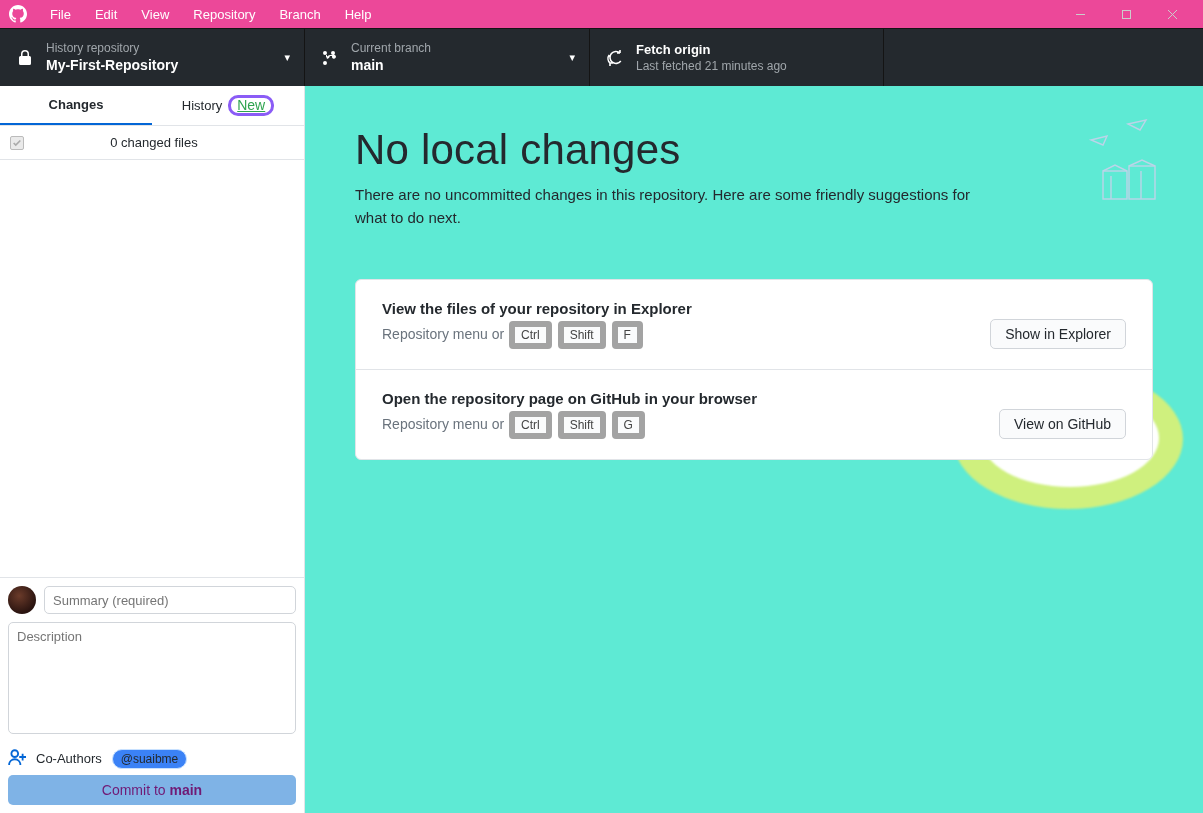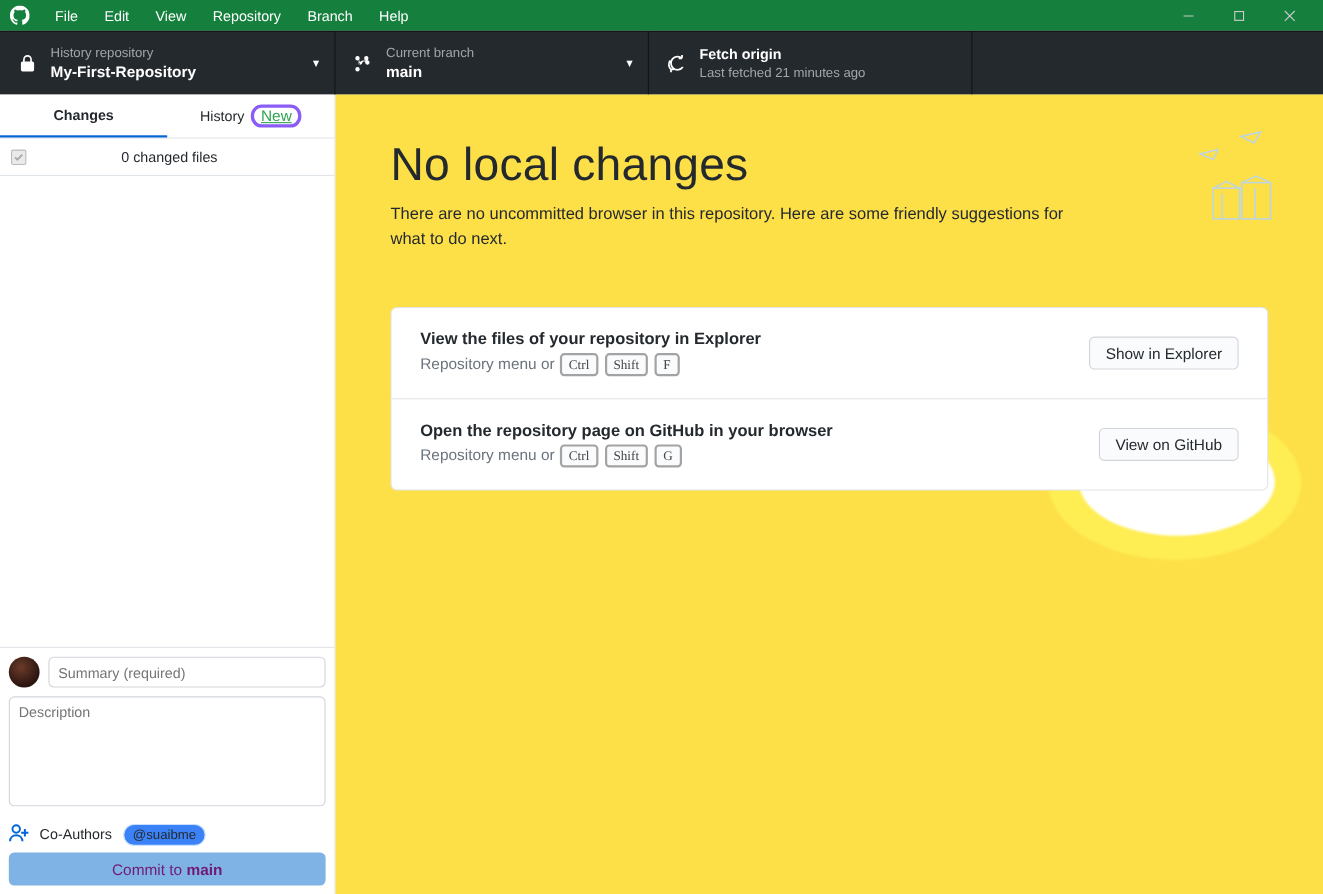--- a/index.html
+++ b/index.html
@@ -1,20 +1,20 @@
 <!DOCTYPE html>
 <html><head>
 <meta charset="utf-8">
 <style>
   * { box-sizing: border-box; margin: 0; padding: 0; font-family: -apple-system, BlinkMacSystemFont, "Segoe UI", Helvetica, Arial, sans-serif; }
   html, body { width: 1203px; height: 813px; overflow: hidden; background: #fff; }
   .app { width: 1203px; height: 813px; display: flex; flex-direction: column; }
 
   
-  .menubar { height: 28px; background: #15803d; display: flex; align-items: center; padding: 0 8px; color: #fff; font-size: 13px; }
+  .menubar { height: 28px; background: #ec4899; display: flex; align-items: center; padding: 0 8px; color: #fff; font-size: 13px; }
   .menubar .logo { width: 20px; height: 20px; margin-right: 10px; display:flex;align-items:center;justify-content:center;}
   .menubar .menu-item { padding: 0 12px; height: 100%; display: flex; align-items: center; cursor: pointer; }
   .menubar .window-controls { margin-left: auto; display: flex; }
   .menubar .win-btn { width: 46px; height: 28px; display:flex;align-items:center;justify-content:center; cursor:pointer; color:#ccc;}
   .menubar .win-btn svg { stroke: #ccc; }
 
   
   .toolbar { height: 58px; background: #24292e; display: flex; border-top: 1px solid #141414; }
   .toolbar .section { border-right: 1px solid #141414; display:flex; align-items:center; padding: 0 14px; color:#fff; position:relative; cursor:pointer;}
   .toolbar .section.repo { width: 305px; }
@@ -22,62 +22,62 @@
   .toolbar .section.fetch { width: 294px; }
   .toolbar .icon-slot { width: 22px; display:flex; align-items:center; justify-content:center; margin-right:10px; color:#fff;}
   .toolbar .labels { display:flex; flex-direction:column; }
   .toolbar .small { font-size: 12px; color: #a0a6ab; line-height:1.2;}
   .toolbar .big { font-size: 14px; font-weight:600; color:#fff; line-height:1.3;}
   .toolbar .chevron { position:absolute; right:14px; color:#fff; font-size:11px;}
 
   
   .body { flex:1; display:flex; min-height:0;}
   .sidebar { width: 305px; border-right:1px solid #e1e4e8; display:flex; flex-direction:column; background:#fff;}
-  .content { flex:1; position:relative; background:#fde047;}
+  .content { flex:1; position:relative; background:#5eead4;}
 
   
   .tabs { height: 40px; display:flex; border-bottom:1px solid #e1e4e8; }
   .tab { flex:1; display:flex; align-items:center; justify-content:center; font-size:13px; cursor:pointer; color:#24292e; gap:6px;}
   .tab.active { border-bottom: 2px solid #0366d6; font-weight:700;}
   .new-badge { border:3px solid #8b5cf6; color:#2ea44f; border-radius:10px; font-size:14px; padding:0 6px; line-height:15px;text-decoration:underline;}
 
   
   .files-header { height: 34px; display:flex; align-items:center; padding: 0 10px; font-size:13px; color:#24292e; border-bottom:1px solid #e1e4e8;}
   .files-header .chk { width:14px;height:14px;border:1px solid #bbb;background:#eaeaea;border-radius:2px;margin-right:10px;display:flex;align-items:center;justify-content:center;}
   .files-header .chk svg{width:10px;height:10px;}
   .files-header .count { flex:1; text-align:center; margin-left:-20px;}
 
   .files-body { flex:1; }
 
   
   .commit-box { padding: 8px; border-top:1px solid #e1e4e8; }
   .summary-row { display:flex; align-items:flex-end; gap:8px; }
   .avatar { width:28px;height:28px;border-radius:50%;background:radial-gradient(circle at 40% 35%, #6b3b2a 0%, #2a1410 70%);flex-shrink:0;}
   .summary-input { flex:1; height:28px; border:1px solid #d1d5da; border-radius:5px; padding:0 8px; font-size:13px; color:#6a737d;}
-  .desc-input { width:100%; height:100px; margin-top:8px; border:1px solid #d1d5da; border-radius:5px; padding:6px 8px; font-size:13px; color:#6a737d; resize:none;}
+  .desc-input { width:100%; height:112px; margin-top:8px; border:1px solid #d1d5da; border-radius:5px; padding:6px 8px; font-size:13px; color:#6a737d; resize:none;}
   .coauthor-row { display:flex; align-items:center; gap:10px; margin-top:10px; font-size:13px;}
   .add-co { color:#0366d6; }
   .coauthor-label { color:#24292e; }
   .coauthor-chip { border:1px solid #c8e1ff; background:#3b82f6; color:#24292e; border-radius:12px; padding:2px 8px; font-size:12px;}
   .commit-btn { width:100%; height:30px; margin-top:6px; background:#7fb3e6; color:#701a75; border:none; border-radius:5px; font-size:14px; cursor:pointer;}
   .commit-btn .branchname { font-weight:700; }
 
   
   .content-inner { padding: 40px 50px 0 50px; }
   .main-title { font-size: 42px; font-weight:300; color:#24292e; letter-spacing:0.2px;}
   .main-sub { font-size:15px; color:#24292e; margin-top:10px; max-width:630px; line-height:1.5;}
   .illustration { position:absolute; top:30px; right:30px; width:140px; height:100px;}
 
   .cards { margin-top:50px; border:1px solid #e1e4e8; border-radius:6px; }
-  .card { padding:20px 26px; display:flex; align-items:center; justify-content:space-between;}
+  .card { padding:20px 26px; display:flex; align-items:flex-end; justify-content:space-between;}
   .card + .card { border-top:1px solid #e1e4e8; }
   .card-left { }
   .card-title { font-size:15px; font-weight:600; color:#24292e;}
   .card-sub { font-size:14px; color:#6a737d; margin-top:4px;}
-  .kbd { display:inline-block; border:2px solid #a3a3a3; border-radius:4px; padding:1px 6px; font-size:12px; color:#444; background:#fafbfc; margin:0 1px;font-family:Liberation Serif, serif;}
+  .kbd { display:inline-block; border:6px solid #a3a3a3; border-radius:4px; padding:1px 6px; font-size:12px; color:#444; background:#fafbfc; margin:0 1px;}
   .card-btn { border:1px solid #d1d5da; background:#fafbfc; color:#24292e; border-radius:5px; padding:6px 14px; font-size:14px; cursor:pointer;}
 
   
   .highlight { position:absolute; width:230px; height:140px; border-radius:50%; background: rgba(255, 242, 90, 0.7); pointer-events:none; z-index:0; filter:blur(1px);}
   .highlight::after{content:'';position:absolute;inset:20px 24px 22px 28px;background:#fff;border-radius:50%;}
   .card-btn.highlighted-btn{position:relative;z-index:2;}
 
   .decor svg{stroke:#bcd4e8;}
 </style>
 </head>
@@ -207,21 +207,21 @@
           <rect x="96" y="50" width="26" height="33"></rect>
           <path d="M70 55 l12 -6 l12 6"></path>
           <path d="M96 50 l13 -6 l13 6"></path>
           <line x1="78" y1="83" x2="78" y2="60"></line>
           <line x1="108" y1="83" x2="108" y2="55"></line>
         </svg>
       </div>
 
       <div class="content-inner">
         <div class="main-title">No local changes</div>
-        <div class="main-sub">There are no uncommitted browser in this repository. Here are some friendly suggestions for what to do next.</div>
+        <div class="main-sub">There are no uncommitted changes in this repository. Here are some friendly suggestions for what to do next.</div>
 
         <div style="position:relative;">
           <div class="highlight" style="top:90px; right:-30px;"></div>
 
           <div class="cards" style="position:relative;z-index:1;background:#fff;">
             <div class="card">
               <div class="card-left">
                 <div class="card-title">View the files of your repository in Explorer</div>
                 <div class="card-sub">
                   <span>Repository menu or </span>

